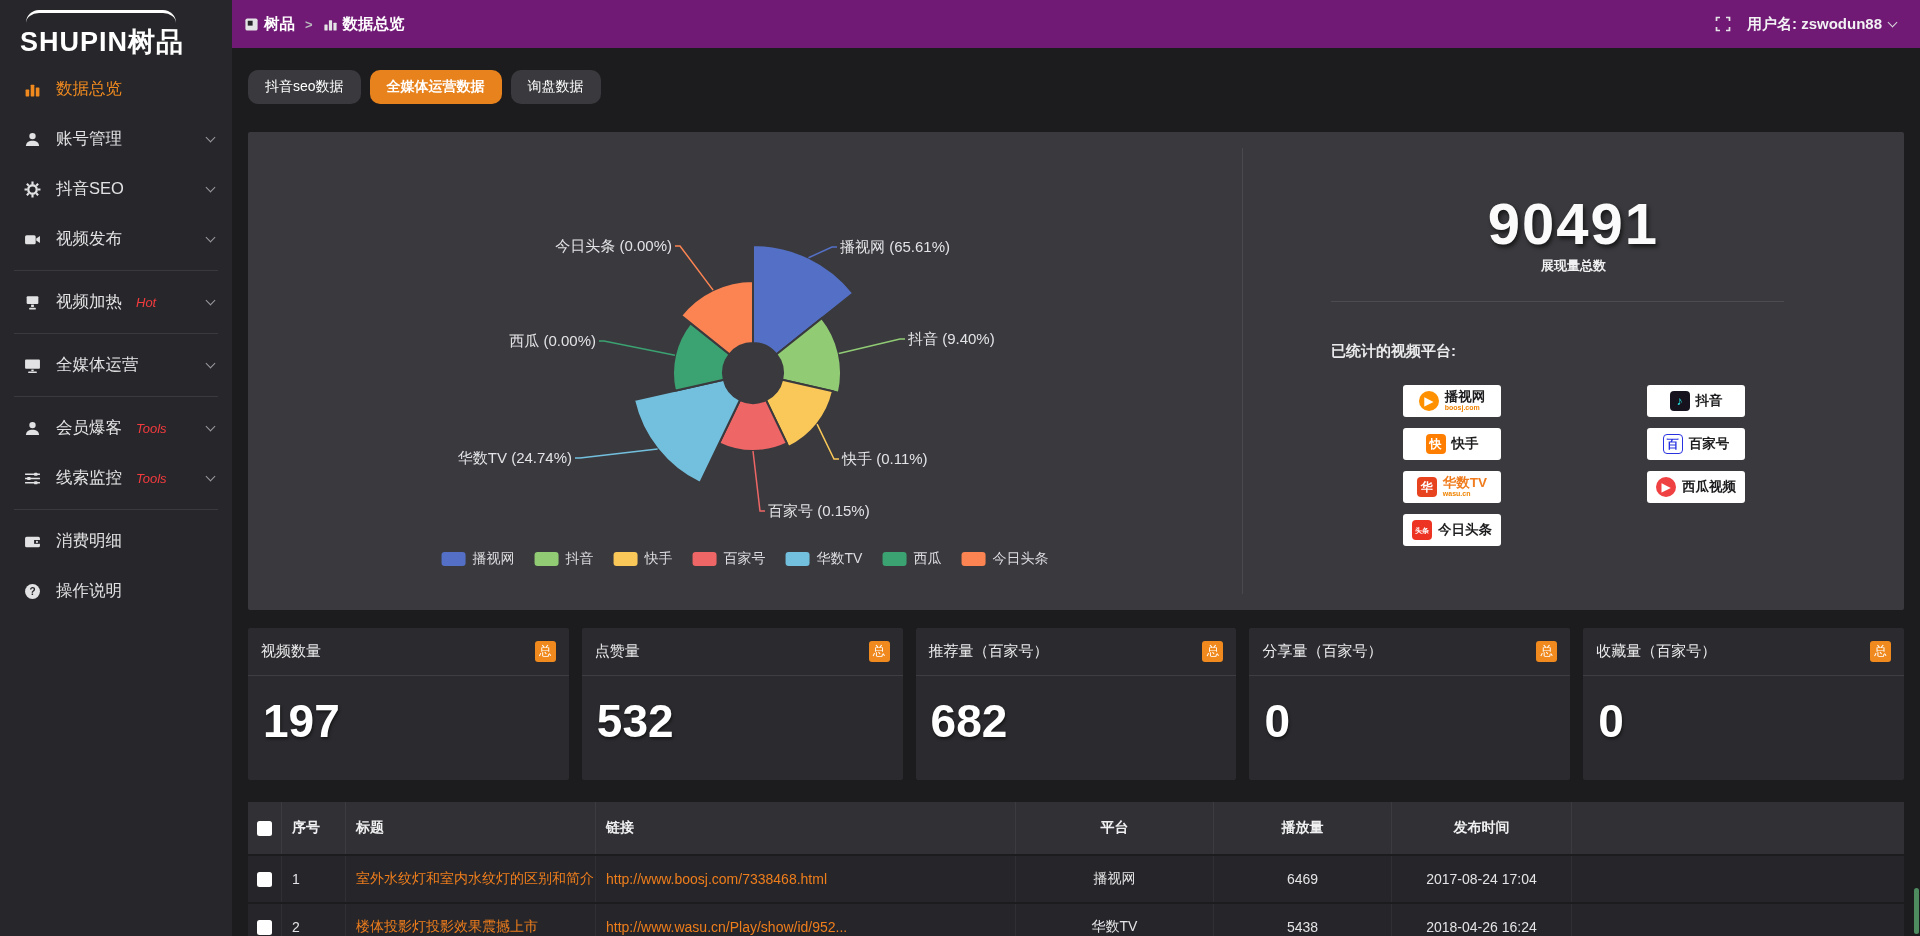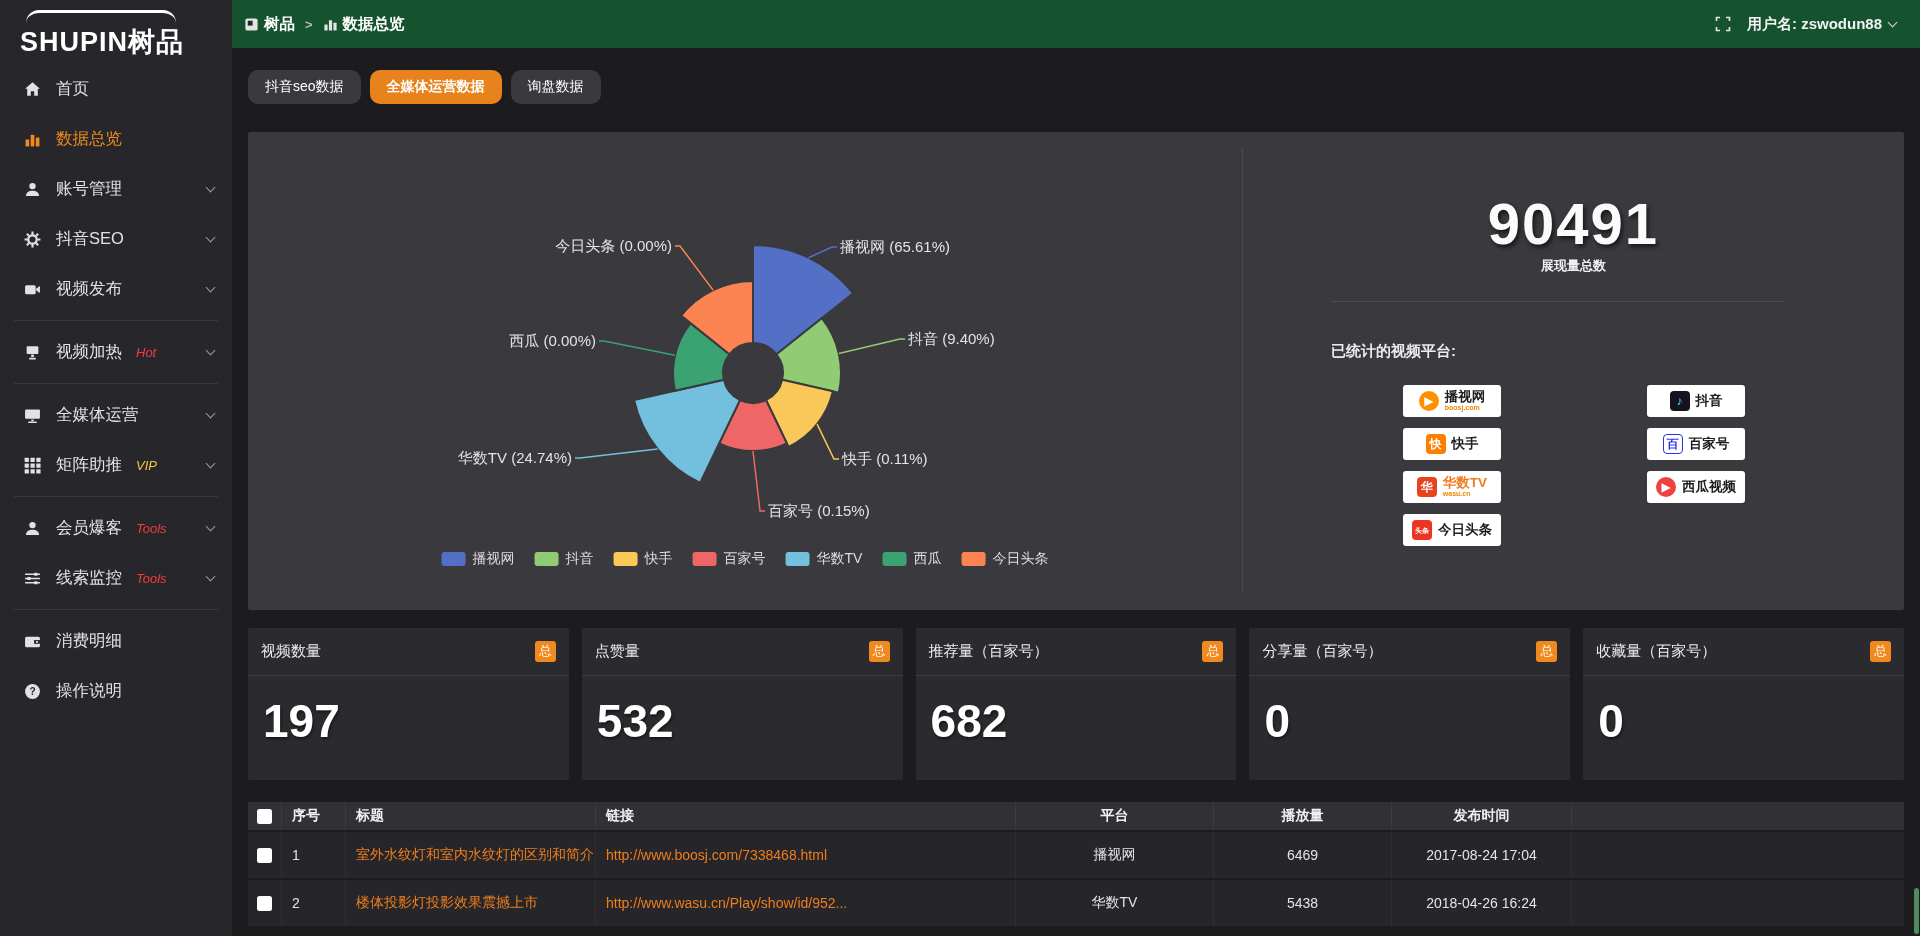--- a/index.html
+++ b/index.html
@@ -16,21 +16,21 @@
   .s-icon { width:18px; height:18px; margin-right:14px; display:flex; align-items:center; }
   .s-label { font-size:16.5px; }
   .tag { font-size:13px; font-weight:normal; font-style:italic; margin-left:14px; }
   .tag-red { color:#f43b3e; }
   .tag-vip { color:#f5c53e; }
   .chev { width:7px; height:7px; border-right:1.6px solid #9a9aa0; border-bottom:1.6px solid #9a9aa0; transform:rotate(45deg); margin-left:auto; margin-top:-4px; }
   .side-divider { height:1px; background:#3a3a3e; margin:6px 14px; }
 
   
   .main { flex:1; min-width:0; display:flex; flex-direction:column; }
-  .topbar { height:48px; background:#14532d; display:flex; align-items:center; justify-content:space-between; padding:0 24px 0 12px; }
+  .topbar { height:48px; background:#701a75; display:flex; align-items:center; justify-content:space-between; padding:0 24px 0 12px; }
   .crumbs { display:flex; align-items:center; font-size:15.5px; font-weight:bold; color:#fff; }
   .crumb-ico { width:15px; height:15px; margin-right:5px; display:flex; }
   .crumb-sep { color:#b9b9bd; margin:0 10px; font-size:13px; }
   .user-area { display:flex; align-items:center; gap:16px; color:#f2f2f4; font-size:15px; font-weight:bold; }
   .fs-ico { width:16px; height:16px; display:flex; cursor:pointer; }
   .user-name { display:flex; align-items:center; gap:7px; cursor:pointer; }
   .chev2 { width:7px; height:7px; border-right:1.6px solid #d8d8dc; border-bottom:1.6px solid #d8d8dc; transform:rotate(45deg); margin-top:-3px; }
 
   .content { flex:1; padding:0 16px; overflow:hidden; position:relative; }
 
@@ -65,48 +65,40 @@
   
   .cards { display:flex; gap:13px; margin-top:18px; height:152px; }
   .card { flex:1; background:#2b2b2f; border-radius:2px; display:flex; flex-direction:column; min-width:0; }
   .card-head { height:48px; display:flex; align-items:center; justify-content:space-between; padding:0 13px; border-bottom:1px solid #3e3e42;gap:48px; }
   .card-title { font-size:15px; color:#ececee; white-space:nowrap; }
   .badge-zong { width:21px; height:21px; background:#f08a1e; border-radius:3px; color:#fff; font-size:12.5px; display:flex; align-items:center; justify-content:center; flex:none; }
   .card-value { font-size:46px; font-weight:bold; color:#fff; padding:18px 0 0 15px; text-shadow:1px 2px 3px rgba(0,0,0,.5); }
 
   
   .data-table { width:100%; margin-top:20px; border-collapse:separate; border-spacing:0 2px; table-layout:fixed; font-size:14px; }
-  .data-table th { background:#313135; height:28px; font-weight:bold; color:#f0f0f2; border-right:1px solid #3c3c40; }
+  .data-table th { background:#313135; height:52px; font-weight:bold; color:#f0f0f2; border-right:1px solid #3c3c40; }
   .data-table th:last-child { border-right:none; }
   .data-table td { background:#26262a; height:46px; color:#e4e4e6; border-right:1px solid #303034; overflow:hidden; white-space:nowrap; }
   .data-table td:last-child { border-right:none; }
   .al { text-align:left; padding-left:10px; }
   .ac { text-align:center; }
   .cb { width:15px; height:15px; background:#fff; border-radius:2.5px; margin:0 auto; cursor:pointer; }
   .link { color:#ee7d1c; cursor:pointer; }
 
   .scroll-thumb { position:absolute; right:1px; top:888px; width:5px; height:46px; background:#57a06b; border-radius:3px; opacity:.85; }
 </style>
 </head>
 <body>
 
 <div class="sidebar">
   <div class="logo-block">
     <div class="logo-arc"></div>
     <div class="logo-text">SHUPIN树品</div>
   </div>
   <div id="side-menu">
-      <div class="side-item">
-        <span class="s-icon">
-          <svg viewBox="0 0 16 16" width="17" height="17" fill="currentColor">
-            <path d="M8 1.2 15 7.4h-2v6.4H9.6V9.6H6.4v4.2H3V7.4H1z"></path>
-          </svg>
-        </span>
-        <span class="s-label">首页</span>
-      </div>
       <div class="side-item active">
         <span class="s-icon">
           <svg viewBox="0 0 16 16" width="17" height="17" fill="currentColor">
             <rect x="1.5" y="8" width="3.4" height="6.5" rx=".6"></rect>
             <rect x="6.3" y="3.5" width="3.4" height="11" rx=".6"></rect>
             <rect x="11.1" y="6" width="3.4" height="8.5" rx=".6"></rect>
           </svg>
         </span>
         <span class="s-label">数据总览</span>
       </div>
@@ -156,38 +148,20 @@
       <div class="side-divider"></div>
       <div class="side-item">
         <span class="s-icon">
           <svg viewBox="0 0 16 16" width="17" height="17" fill="currentColor">
             <rect x="1" y="2.3" width="14" height="8.8" rx="1"></rect>
             <rect x="6.9" y="11.8" width="2.2" height="1.6"></rect>
             <rect x="3.8" y="13.6" width="8.4" height="1.4" rx=".7"></rect>
           </svg>
         </span>
         <span class="s-label">全媒体运营</span>
-        <span class="chev"></span>
-      </div>
-      <div class="side-item">
-        <span class="s-icon">
-          <svg viewBox="0 0 16 16" width="17" height="17" fill="currentColor">
-            <rect x="0.6" y="0.6" width="4" height="4" rx=".5"></rect>
-            <rect x="6.1" y="0.6" width="4" height="4" rx=".5"></rect>
-            <rect x="11.6" y="0.6" width="4" height="4" rx=".5"></rect>
-            <rect x="0.6" y="6.1" width="4" height="4" rx=".5"></rect>
-            <rect x="6.1" y="6.1" width="4" height="4" rx=".5"></rect>
-            <rect x="11.6" y="6.1" width="4" height="4" rx=".5"></rect>
-            <rect x="0.6" y="11.6" width="4" height="4" rx=".5"></rect>
-            <rect x="6.1" y="11.6" width="4" height="4" rx=".5"></rect>
-            <rect x="11.6" y="11.6" width="4" height="4" rx=".5"></rect>
-          </svg>
-        </span>
-        <span class="s-label">矩阵助推</span>
-        <span class="tag tag-vip">VIP</span>
         <span class="chev"></span>
       </div>
       <div class="side-divider"></div>
       <div class="side-item">
         <span class="s-icon">
           <svg viewBox="0 0 16 16" width="17" height="17" fill="currentColor">
             <circle cx="8" cy="4.8" r="3"></circle>
             <path d="M1.8 14.2c0-3.4 2.8-5.1 6.2-5.1s6.2 1.7 6.2 5.1z"></path>
           </svg>
         </span>

